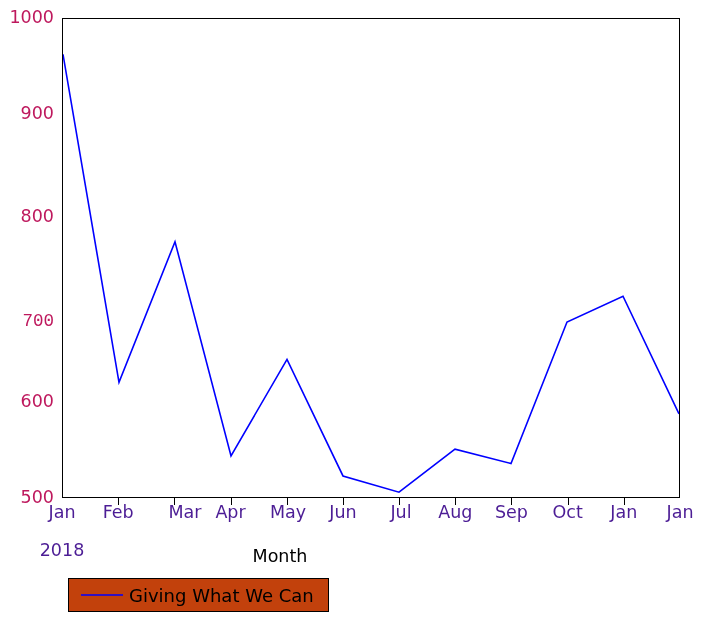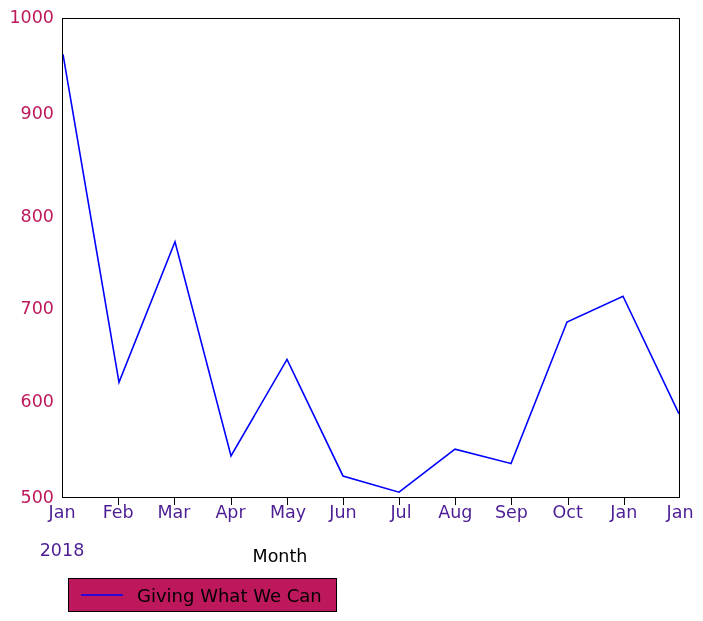--- a/index.html
+++ b/index.html
@@ -94,45 +94,45 @@
     font-size: 17.5px;
     color: #000000;
   }
   
   #legend {
     position: absolute;
     left: 68px;
     top: 578px;
     box-sizing: border-box;
     border: 1.2px solid #000000;
-    background: #be185d;
+    background: #c2410c;
     padding: 5px 14px 5px 10px;
     display: flex;
     align-items: center;
-    gap: 12px;
+    gap: 4px;
     height: 34px;
   }
   #legend-swatch {
     display: block;
   }
   #legend-label {
     font-size: 18px;
     color: #000000;
     white-space: nowrap;
   }
 </style>
 </head>
 <body>
 
 <div id="figure">
 
   <div id="y-ticklabels">
       <div class="ytick-label" style="top: 489px;">500</div>
       <div class="ytick-label" style="top: 393px;">600</div>
-      <div class="ytick-label" style="top: 300px;">700</div>
+      <div class="ytick-label" style="top: 313px; font-family: Liberation Mono, monospace;">700</div>
       <div class="ytick-label" style="top: 201px; margin-top: 7px;">800</div>
       <div class="ytick-label" style="top: 105px;">900</div>
       <div class="ytick-label" style="top: 9px;">1000</div>
     </div>
 
   <div id="y-tickmarks">
       <div class="ytick-mark" style="top: 402px;"></div>
       <div class="ytick-mark" style="top: 306px;"></div>
       <div class="ytick-mark" style="top: 210px;"></div>
       <div class="ytick-mark" style="top: 114px;"></div>
@@ -147,21 +147,21 @@
       <div class="xtick-mark" style="left: 399.091px;"></div>
       <div class="xtick-mark" style="left: 455.273px;"></div>
       <div class="xtick-mark" style="left: 511.455px;"></div>
       <div class="xtick-mark" style="left: 567.636px;"></div>
       <div class="xtick-mark" style="left: 623.818px;"></div>
     </div>
 
   <div id="x-ticklabels">
       <div class="xtick-label" style="left: 62px;"><span>Jan</span><span class="xtick-sublabel">2018</span></div>
       <div class="xtick-label" style="left: 118.182px;"><span>Feb</span></div>
-      <div class="xtick-label" style="left: 174px;"><span>Mar</span></div>
+      <div class="xtick-label" style="left: 185px;"><span>Mar</span></div>
       <div class="xtick-label" style="left: 230.545px;"><span>Apr</span></div>
       <div class="xtick-label" style="left: 288px;"><span>May</span></div>
       <div class="xtick-label" style="left: 342.909px;"><span>Jun</span></div>
       <div class="xtick-label" style="left: 401px; text-align: center;"><span>Jul</span></div>
       <div class="xtick-label" style="left: 455.273px;"><span>Aug</span></div>
       <div class="xtick-label" style="left: 511.455px;"><span>Sep</span></div>
       <div class="xtick-label" style="left: 567.636px;"><span>Oct</span></div>
       <div class="xtick-label" style="left: 623.818px;"><span>Jan</span></div>
       <div class="xtick-label" style="left: 680px;"><span>Jan</span></div>
     </div>

